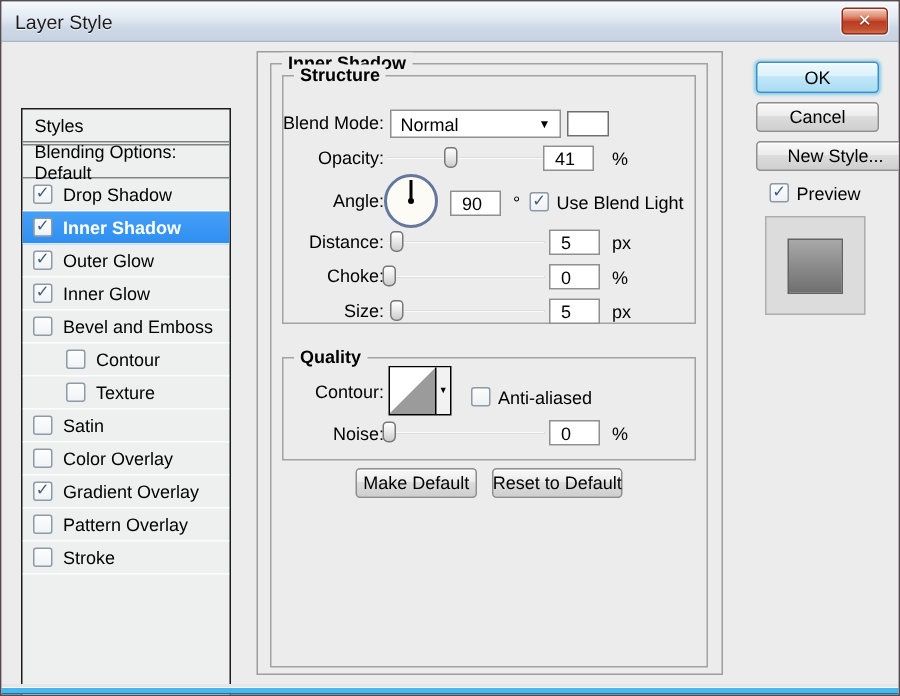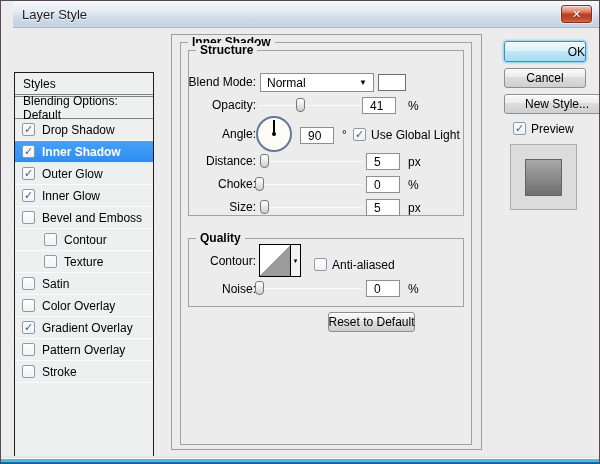--- a/index.html
+++ b/index.html
@@ -7,21 +7,21 @@
   .window{
     position:relative;width:600px;height:464px;
     font-family:"Liberation Sans","DejaVu Sans",sans-serif;
     font-size:12px;color:#000;
     background:#ececec;
     border:1px solid #544b52;
     overflow:hidden;
   }
   
   .titlebar{
-    position:absolute;left:12px;top:0;right:0;height:27px;
+    position:absolute;left:0;top:0;right:0;height:27px;
     background:linear-gradient(#f6f9fc 0%,#e4ebf4 40%,#ccd8e6 70%,#c6d3e2 100%);
     border-bottom:1px solid #aab6c6;
   }
   .title-text{
     position:absolute;left:9px;top:6px;font-size:13px;color:#1c1c1c;
     text-shadow:0 1px 0 rgba(255,255,255,.85);
   }
   .close-btn{
     position:absolute;right:7px;top:4px;width:31px;height:18px;
     border:1px solid #8c2e1b;border-radius:3px;
@@ -116,21 +116,20 @@
     position:absolute;height:20px;border:1px solid #8e8e8e;border-radius:3px;
     background:linear-gradient(#f9f9f9,#ececec 45%,#dddddd 46%,#cfcfcf);
     box-shadow:inset 0 1px 0 rgba(255,255,255,.9);
     display:flex;align-items:center;justify-content:center;
     font-size:12px;color:#000;cursor:pointer;white-space:nowrap;
   }
   .btn.default{
     border:1px solid #3c8ec4;
     background:linear-gradient(#edf8fd,#ddf2fb 45%,#c3e8f8 46%,#a9dbf3);
     box-shadow:0 0 2px 1px rgba(80,190,235,.65), inset 0 1px 0 rgba(255,255,255,.9);
-    justify-content:flex-end;
   }
   
   .preview-box{
     position:absolute;left:509px;top:115px;width:67px;height:66px;
     background:#dcdcdc;border:1px solid #adadad;
   }
   .preview-box .inner-square{
     position:absolute;left:14px;top:14px;width:37px;height:37px;
     border:1px solid #636363;
     background:linear-gradient(#a8a8a8,#6f6f6f);
@@ -253,21 +252,21 @@
     <span class="flabel" style="left:178px;top:98px;width:77px;">Angle:</span>
     <div class="dial" style="left:255px;top:87px;">
       <div class="needle"></div>
       <div class="hub"></div>
     </div>
     <input class="valbox" style="left: 299px; top: 98px;" value="90">
     <span class="unit" style="left:341px;top:99px;">°</span>
     <div class="cbx" style="left:352px;top:99px;">
       <span class="check">✓</span>
     </div>
-    <span class="cbx-label" style="left:370px;top:99px;">Use Global Light</span>
+    <span class="cbx-label" style="left:370px;top:99px;">Use Blend Light</span>
 
     <span class="flabel" style="left:178px;top:125px;width:77px;">Distance:</span>
     <div class="slider" style="left:257px;top:125px;">
       <div class="track"></div>
       <div class="thumb" style="left:7%;"></div>
     </div>
     <input class="valbox" style="left: 365px; top: 124px;" value="5">
     <span class="unit" style="left:407px;top:126px;">px</span>
 
     <span class="flabel" style="left:178px;top:148px;width:77px;">Choke:</span>
@@ -297,20 +296,23 @@
     <span class="cbx-label" style="left:331px;top:229px;">Anti-aliased</span>
 
     <span class="flabel" style="left:178px;top:253px;width:77px;">Noise:</span>
     <div class="slider" style="left:257px;top:252px;">
       <div class="track"></div>
       <div class="thumb" style="left:2%;"></div>
     </div>
     <input class="valbox" style="left: 365px; top: 251px;" value="0">
     <span class="unit" style="left:407px;top:253px;">%</span>
 
+    <div class="btn" style="left:236px;top:283px;width:81px;">
+      <span>Make Default</span>
+    </div>
     <div class="btn" style="left:327px;top:283px;width:87px;text-align:right;">
       <span>Reset to Default</span>
     </div>
 
     <div class="btn default" style="left:503px;top:12px;width:82px;height:21px;">
       <span>OK</span>
     </div>
     <div class="btn" style="left:503px;top:39px;width:82px;">
       <span>Cancel</span>
     </div>

